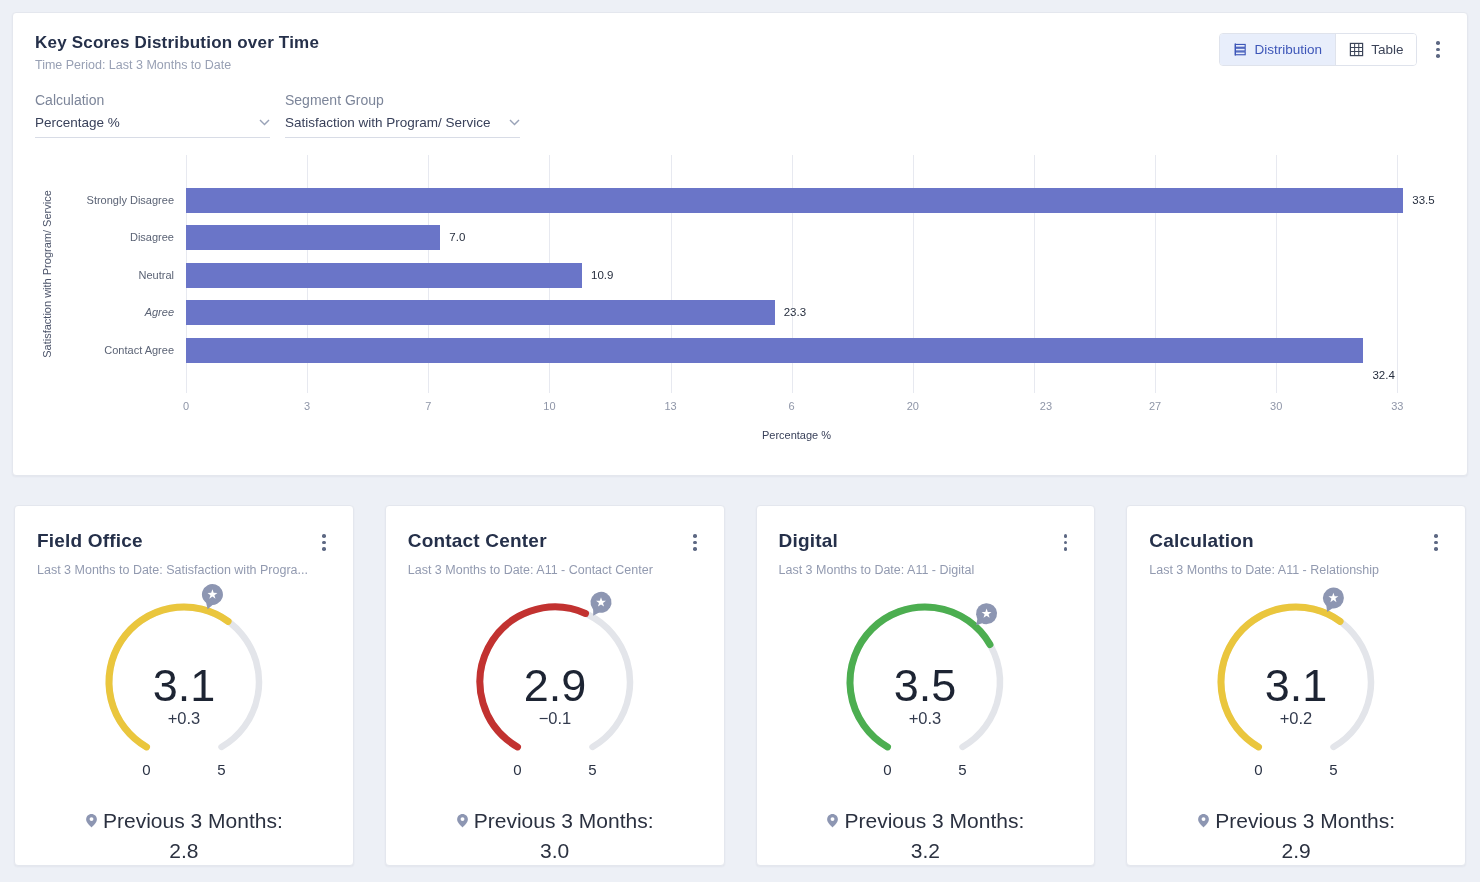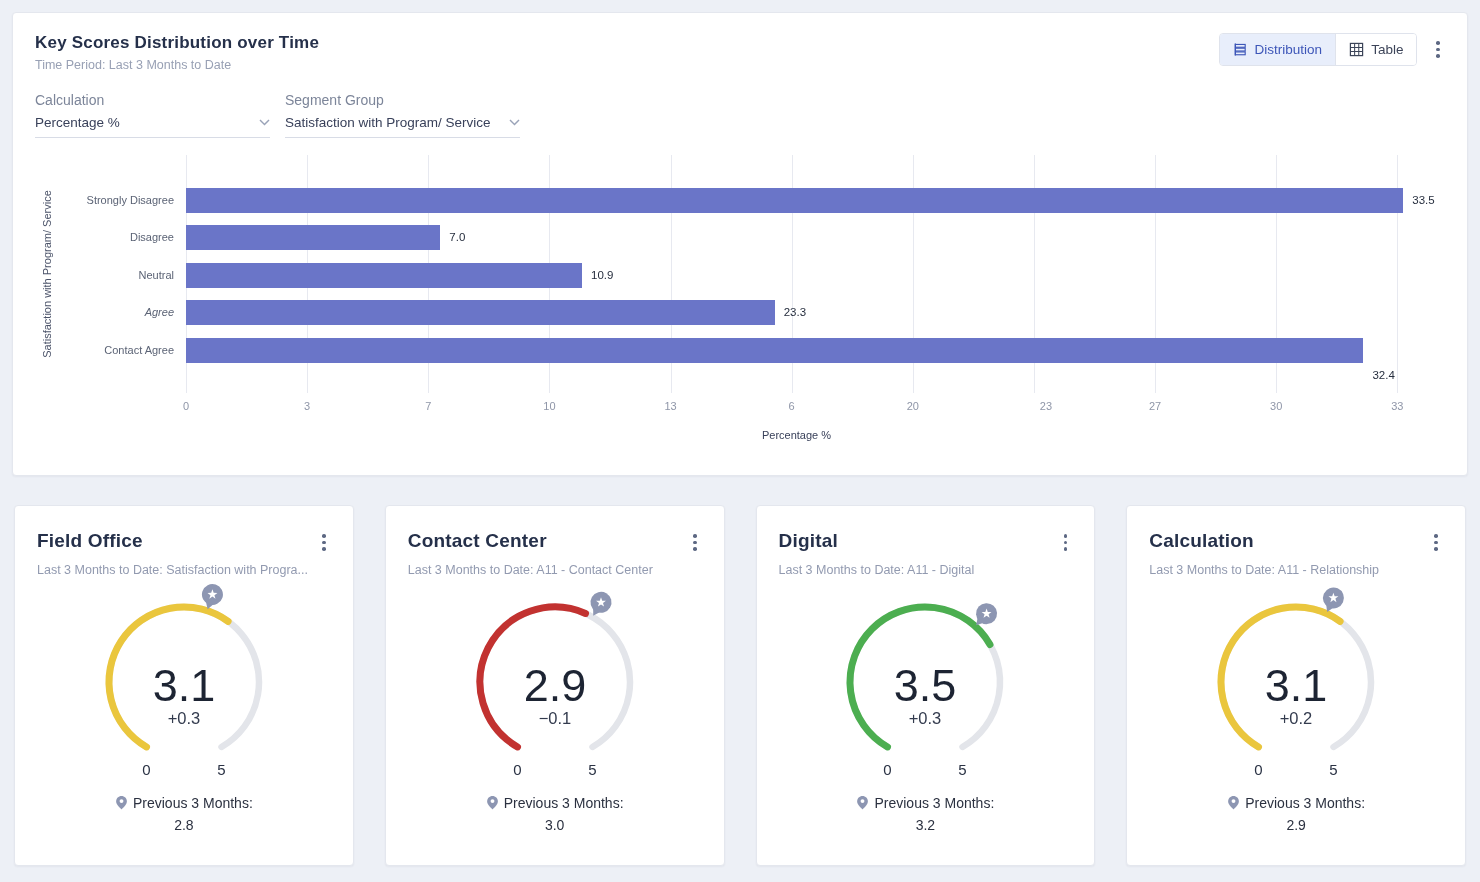--- a/index.html
+++ b/index.html
@@ -68,21 +68,21 @@
   .gauges { display:flex; gap:31px; margin-top:29px; padding:0 2px; }
   .gauge-card { flex:1; height:361px; padding:24px 22px 20px 22px; }
   .g-head { display:flex; justify-content:space-between; align-items:flex-start; }
   .g-title { font-size:19px; font-weight:700; color:#25304a; letter-spacing:.2px; }
   .g-sub { font-size:12.5px; color:#929ab0; margin-top:8px; white-space:nowrap; overflow:hidden; }
   .g-gauge { display:flex; justify-content:center; margin-top:6px; }
   .g-gauge svg text { font-family:"Liberation Sans", sans-serif; }
   .gv { font-size:45px; fill:#1d2433; text-anchor:middle; dominant-baseline:central; }
   .gd { font-size:16.5px; fill:#333b4e; text-anchor:middle; dominant-baseline:central; }
   .gl { font-size:15px; fill:#2a3244; text-anchor:middle; dominant-baseline:central; }
-  .g-prev { margin-top:10px; text-align:center; font-size:14px; color:#2b3140; }
+  .g-prev { margin-top:24px; text-align:center; font-size:21px; color:#2b3140; }
   .g-prev-line1 { display:flex; align-items:center; justify-content:center; gap:5px; }
   .g-prev-value { margin-top:6px; }
 </style>
 </head>
 <body>
 
 <section class="card main-card">
   <div class="main-head">
     <div>
       <h1 class="main-title">Key Scores Distribution over Time</h1>

